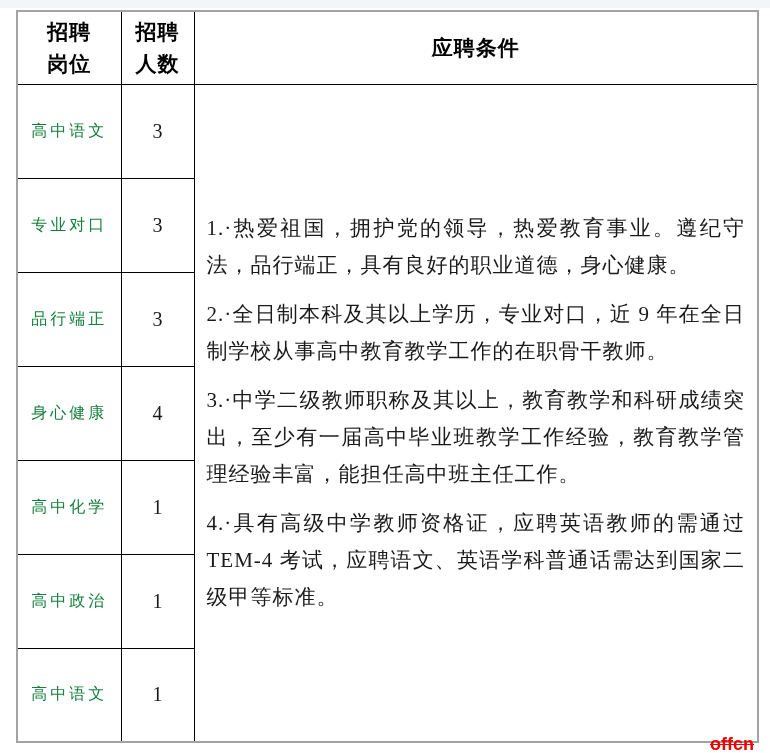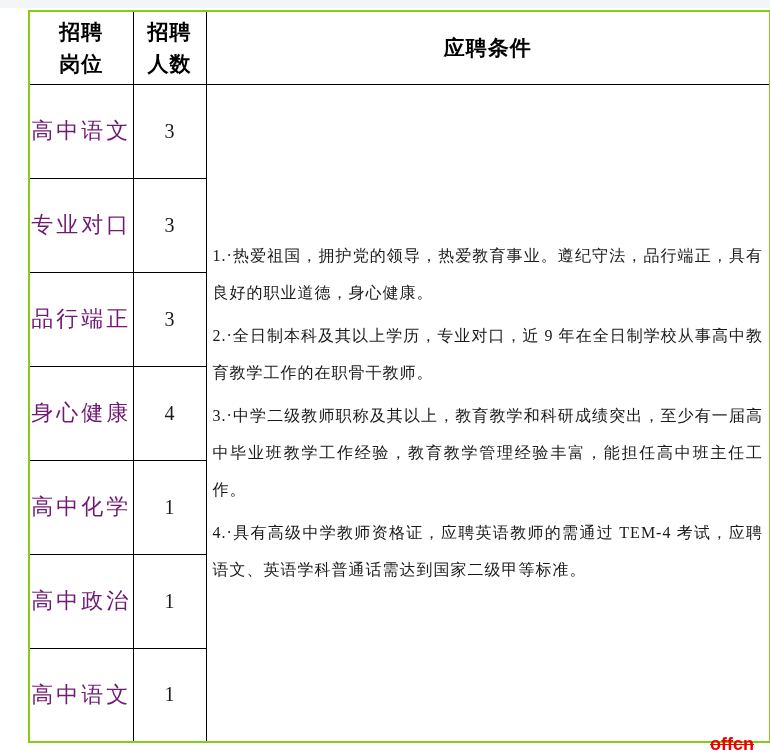--- a/index.html
+++ b/index.html
@@ -14,26 +14,26 @@
     position: relative;
   }
   .top-strip {
     position: absolute;
     top: 0; left: 0;
     width: 770px; height: 8px;
     background: #f4f5f6;
   }
   table.recruit {
     position: absolute;
-    left: 28px;
+    left: 16px;
     top: 10px;
     width: 741px;
     border-collapse: collapse;
     table-layout: fixed;
-    border: 2px solid #84cc16;
+    border: 2px solid #a3a3a3;
   }
   table.recruit th, table.recruit td {
     border: 1px solid #000;
     padding: 0;
     vertical-align: middle;
     background: #fff;
   }
   col.c-pos   { width: 104px; }
   col.c-num   { width: 73px;  }
   col.c-cond  { width: 564px; }
@@ -46,36 +46,36 @@
     font-weight: bold;
     font-size: 21px;
     line-height: 32px;
     text-align: center;
     white-space: pre-line;
     letter-spacing: 1px;
     color: #000;
   }
   td.pos-cell {
     text-align: center;
-    font-size: 22px;
+    font-size: 16px;
     letter-spacing: 3px;
-    color: #701a75;
+    color: #15803d;
   }
   td.num-cell {
     text-align: center;
     font-size: 20px;
     color: #1a1a1a;
   }
   td.cond-cell {
     vertical-align: middle;
     padding: 0 10px 26px 8px;
   }
   .cond-item {
-    margin: 6px;
-    font-size: 16px;
+    margin: 12px;
+    font-size: 21px;
     line-height: 37px;
     letter-spacing: 1px;
     text-align: justify;
     text-justify: inter-character;
     color: #1a1a1a;
   }
   .watermark {
     position: absolute;
     right: 16px;
     bottom: 0px;

